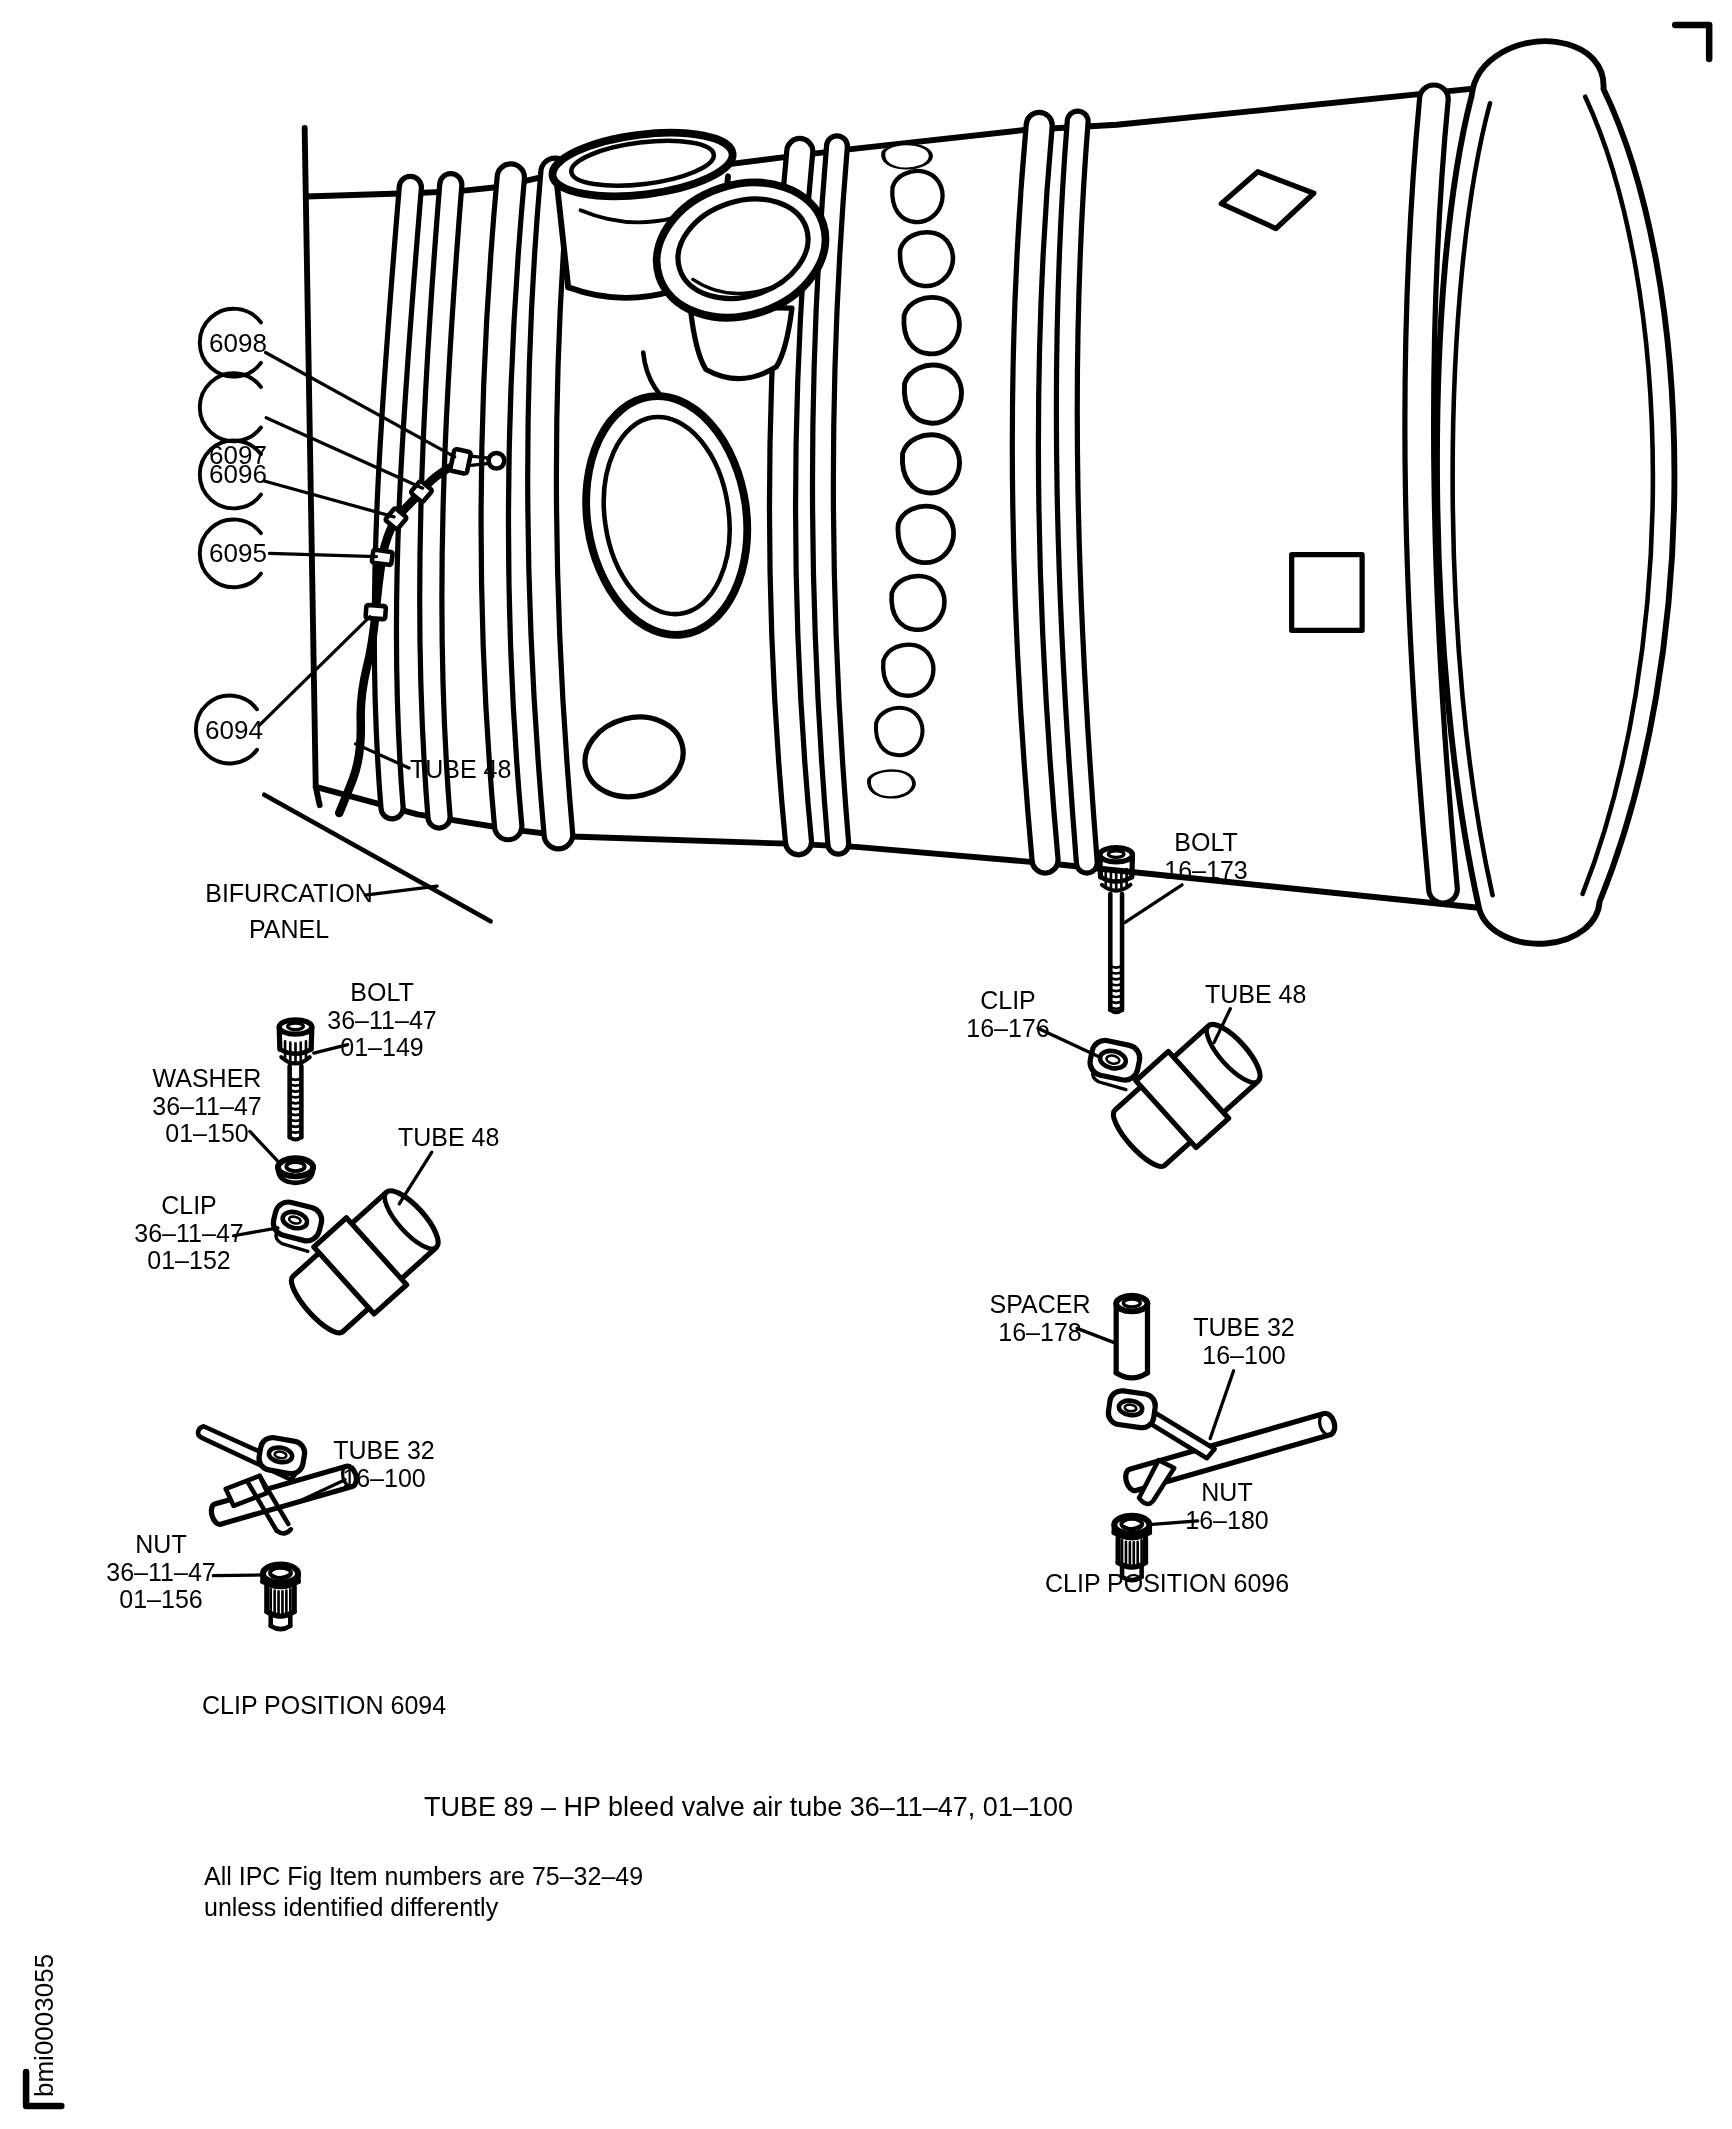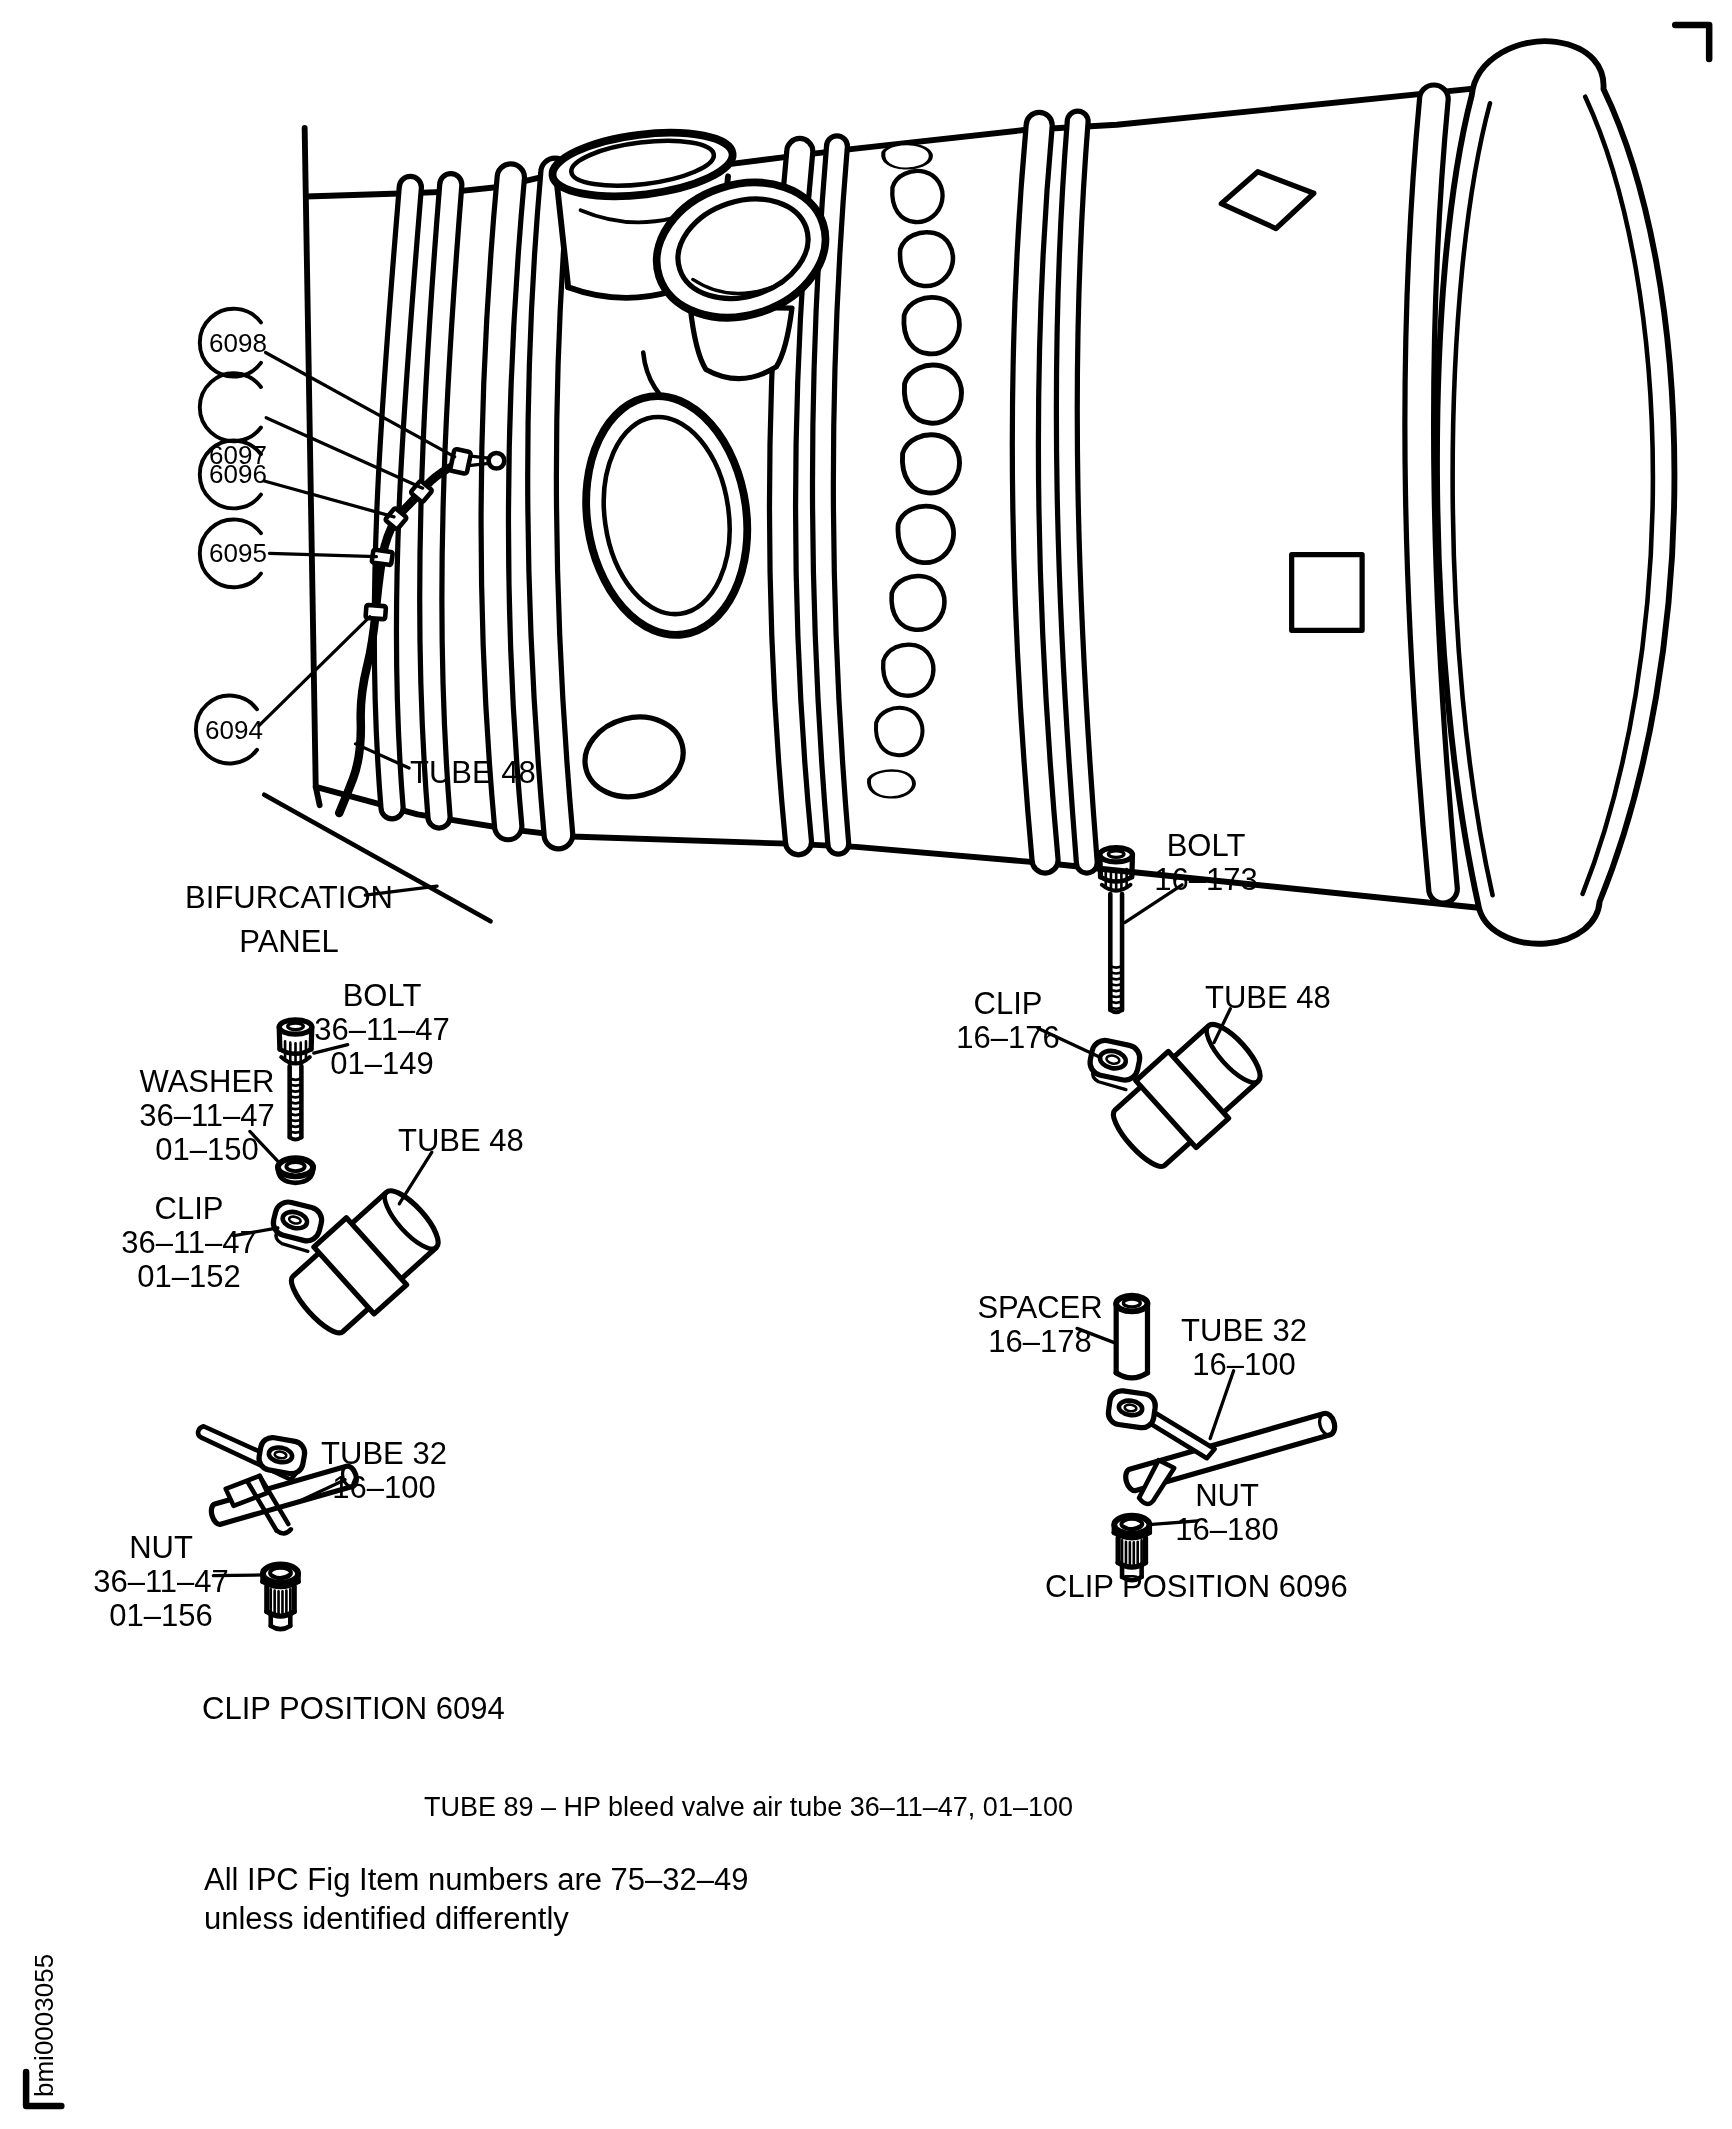--- a/index.html
+++ b/index.html
@@ -1,19 +1,19 @@
 <!DOCTYPE html>
 <html style="font-size:10.4px"><head>
 <meta charset="utf-8">
 <style>
   html,body{margin:0;padding:0;background:#fff;}
   .page{position:relative;width:1716px;height:2129px;background:#ffffff;overflow:hidden;
         font-family:"Liberation Sans",sans-serif;color:#000;}
   svg.art{position:absolute;left:0;top:0;}
-  .lbl{position:absolute;font-size:31px;line-height:1.1;color:#000;white-space:nowrap;}
+  .lbl{position:absolute;font-size:25px;line-height:1.1;color:#000;white-space:nowrap;}
   .ctr{transform:translateX(-50%);text-align:center;}
   .num{transform:translate(-50%,-50%);font-size:26px;}
   .cap{font-size:27px;}
   .foot{line-height:1.25;}
   .vert{transform:rotate(-90deg);transform-origin:0 0;font-size:26px;}
 </style>
 </head>
 <body>
 
 <div class="page">

